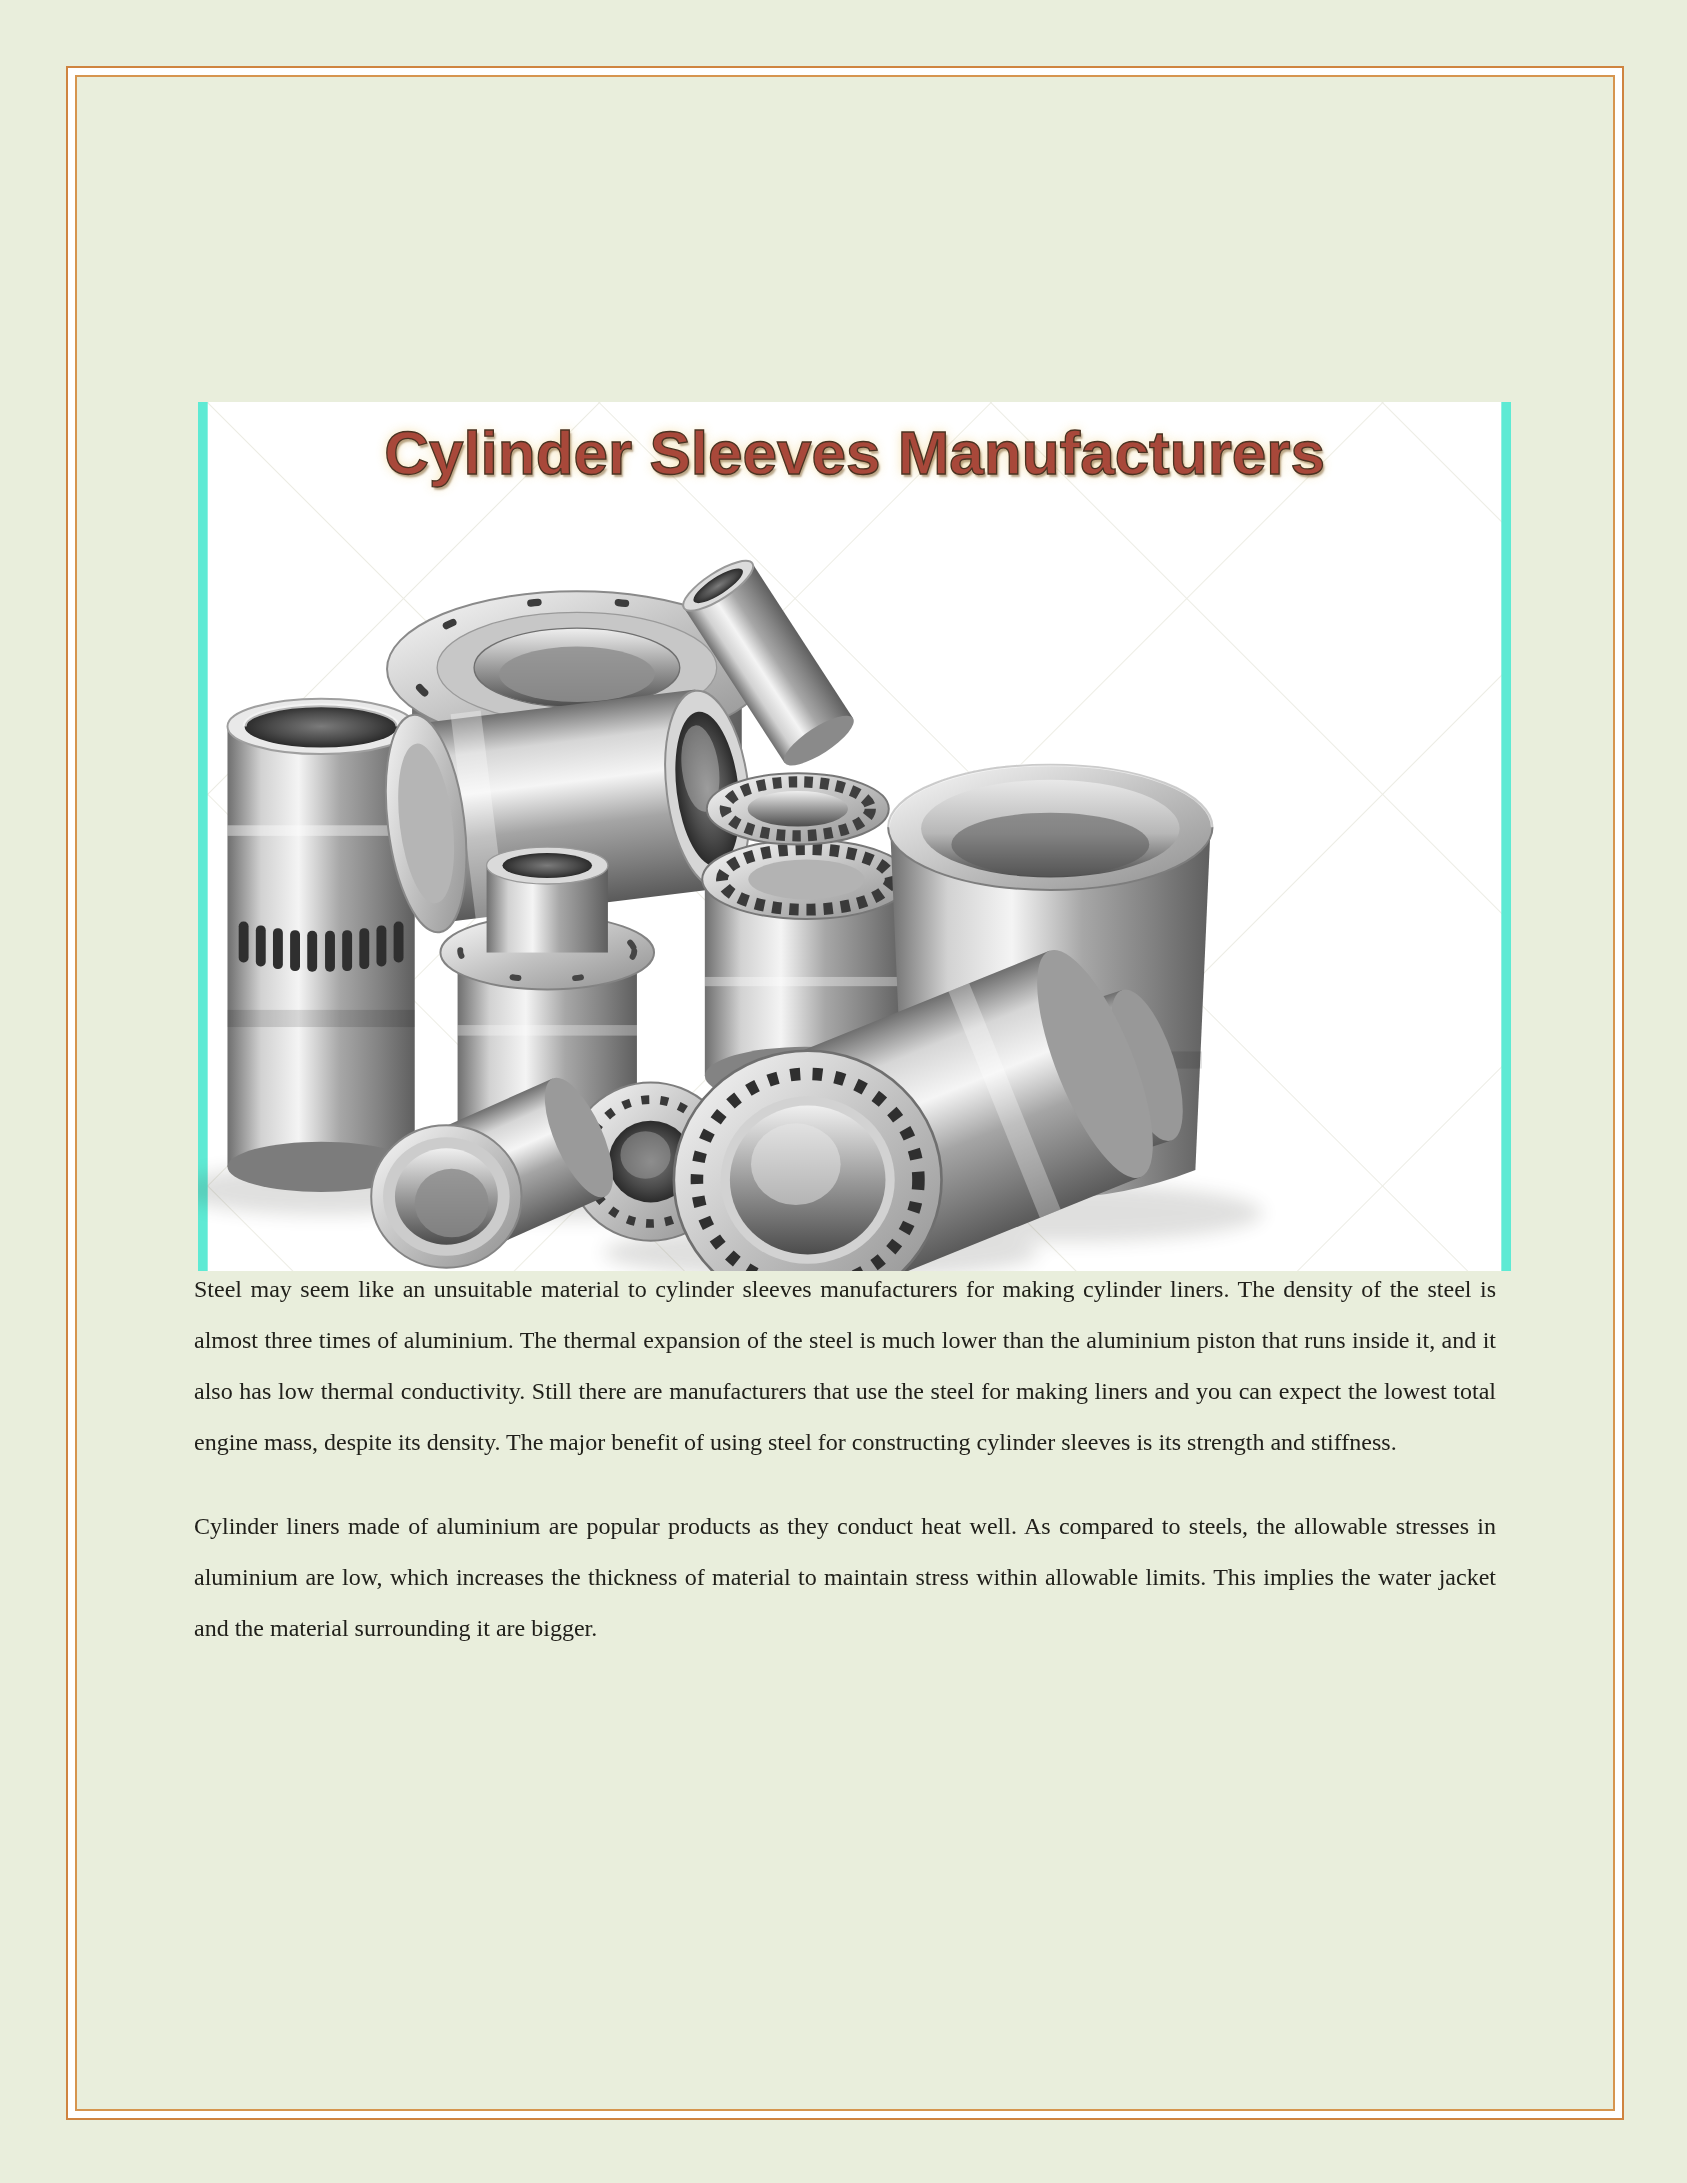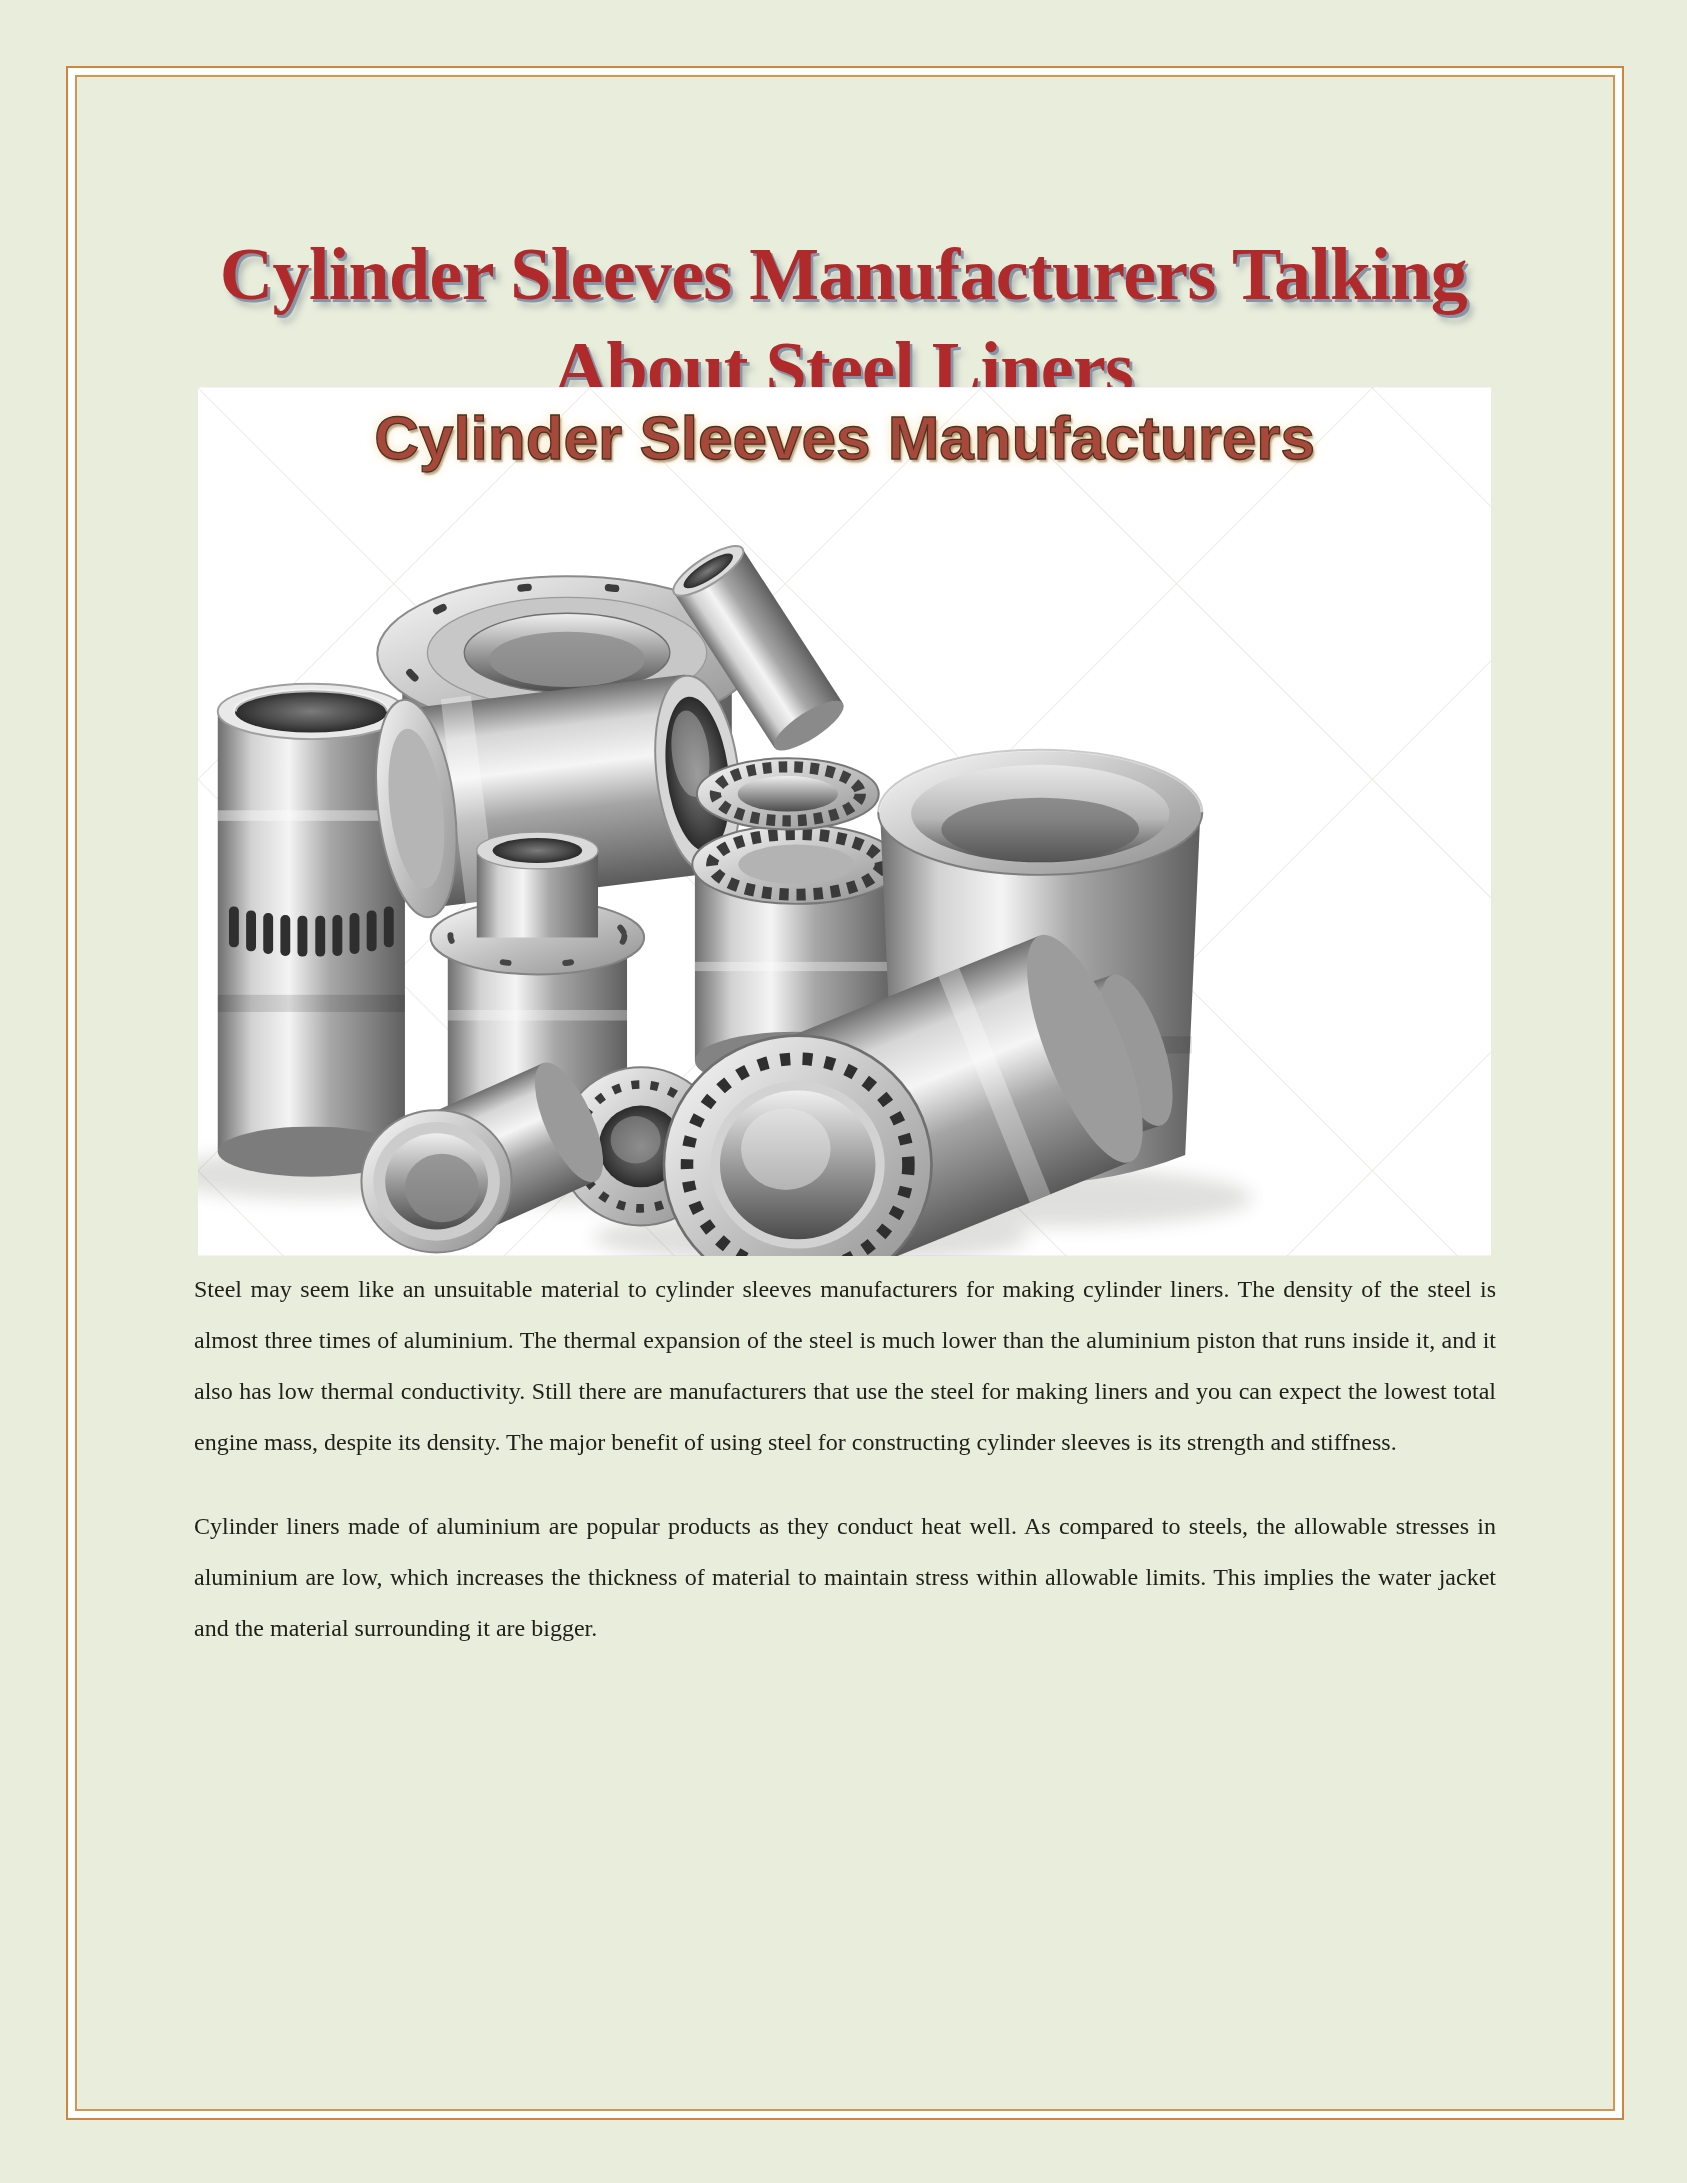--- a/index.html
+++ b/index.html
@@ -15,22 +15,23 @@
     position:absolute;left:75px;top:75px;right:72px;bottom:72px;
     border:2px solid #d6954f;background:#e9eedc;
   }
   .doc-title{
     position:absolute;left:0;top:177px;width:100%;text-align:center;
     font-size:74px;line-height:1.28;color:#b02a2c;letter-spacing:-0.7px;
     text-shadow:2.6px 2.6px 0 #8595a6, 6px 8px 6.6px rgba(120,130,135,.45);
   }
   .doc-title span{display:block;}
   .hero{
-    position:absolute;left:198px;top:387px;width:1293px;height:869px;
-    background:#f0abfc;
+    position:absolute;left:198px;top:402px;width:1293px;height:869px;
+    background:#5eead4;
+    padding-left:20px;
   }
   .hero svg{position:absolute;left:0;top:0;width:100%;height:100%;}
   .hero-headline{
     position:absolute;left:0;top:14.5px;width:100%;text-align:center;
     font-family:"Liberation Sans",sans-serif;font-weight:bold;font-size:62px;
     color:#a8483a;letter-spacing:0px;
     -webkit-text-stroke:1.3px #4a3322;
     text-shadow:2px 2.6px 2px rgba(120,85,40,.5), 0 0 10.5px rgba(235,190,80,.45);
   }
   .body-text{
@@ -40,24 +41,20 @@
   .body-text p{margin:0 0 33px 0;}
 </style>
 </head>
 <body>
 
 <div class="page">
 
   <div class="frame-band"></div>
   <div class="frame-inner"></div>
 
-  <h1 class="doc-title">
-    <span>Cylinder Sleeves Manufacturers Talking</span>
-    <span>About Steel Liners</span>
-  </h1>
 
   <div class="hero">
     <svg viewBox="0 0 1962 1318" aria-hidden="true">
       <defs>
         <linearGradient id="gv" x1="0" y1="0" x2="1" y2="0">
           <stop offset="0" stop-color="#6f6f6f"></stop>
             <stop offset=".18" stop-color="#d2d2d2"></stop>
           <stop offset=".38" stop-color="#f4f4f4"></stop>
             <stop offset=".6" stop-color="#a7a7a7"></stop>
           <stop offset=".82" stop-color="#818181"></stop>

